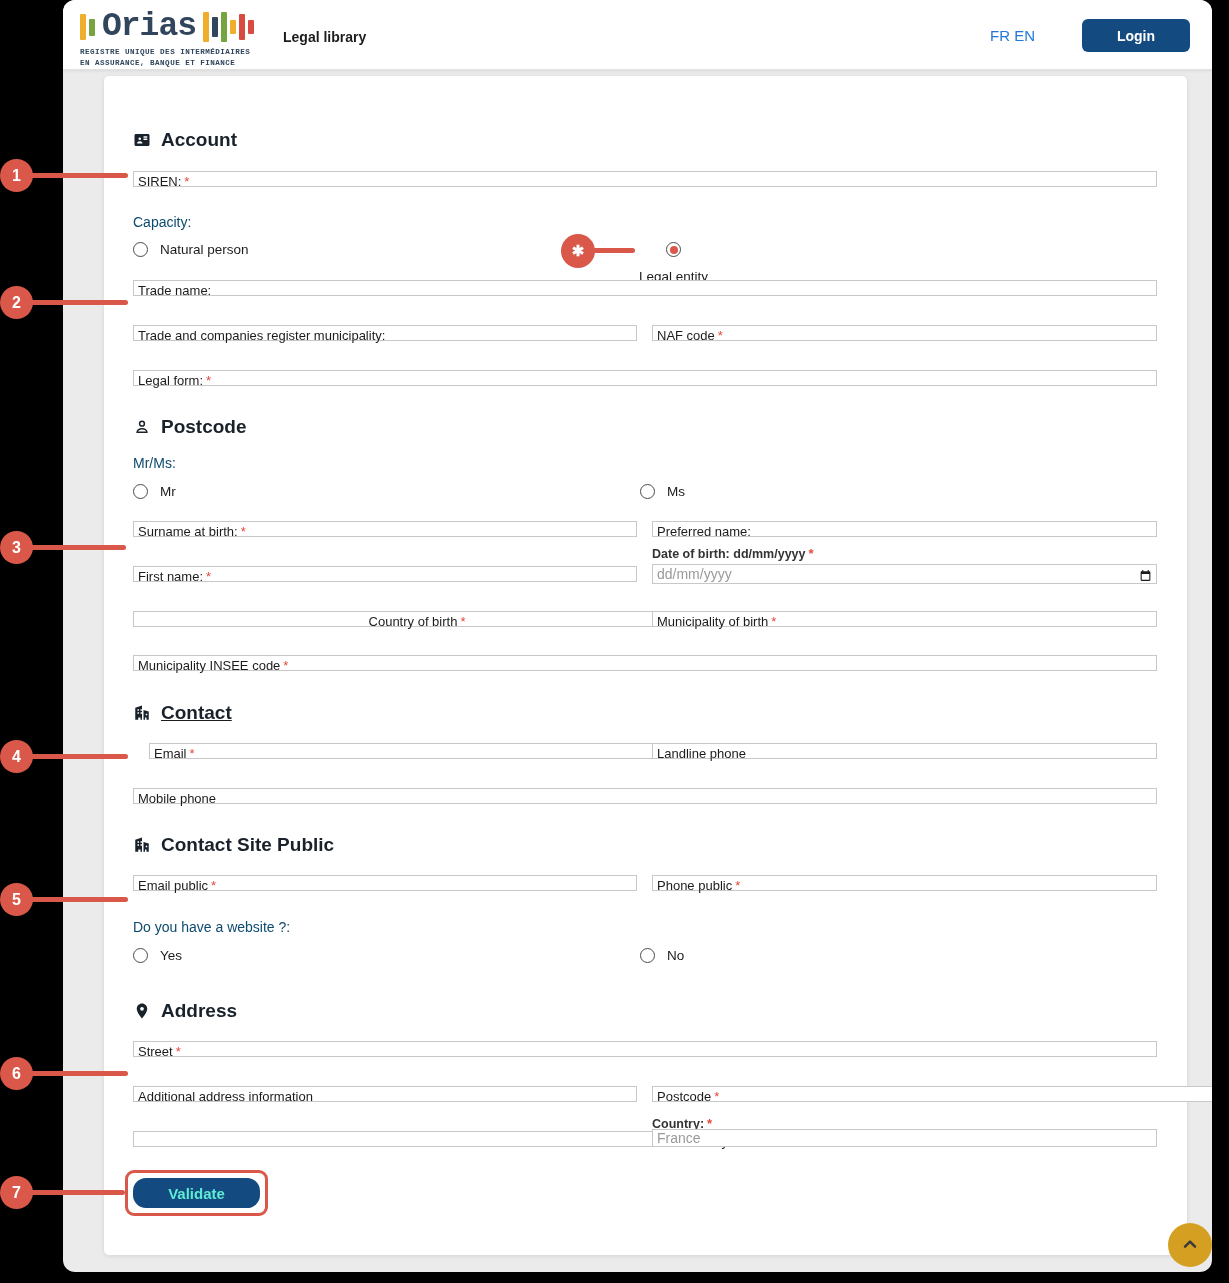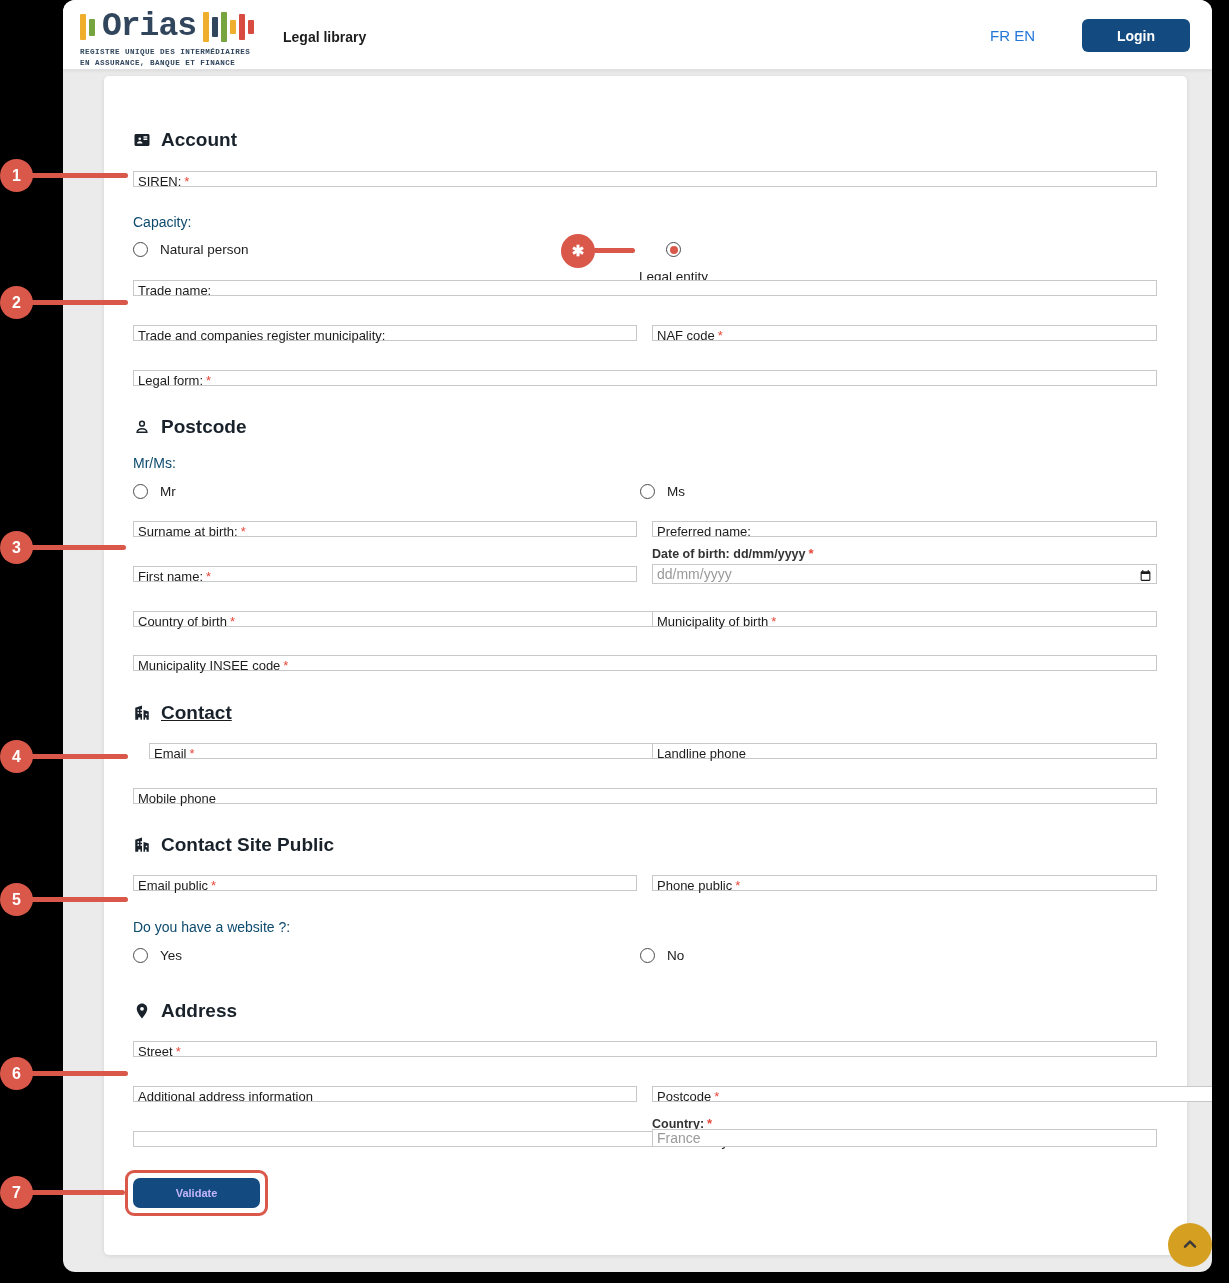--- a/index.html
+++ b/index.html
@@ -64,22 +64,22 @@
   }
   .rcirc.sel::after { content:""; width:8px; height:8px; border-radius:50%; background:#d9584a; }
   .rlabel { font-size:13.5px; }
   
   .validate-outline {
     position:absolute; left:62px; top:1170px; width:143px; height:46px;
     border:3px solid #d9584a; border-radius:9px;
   }
   .validate-btn {
     position:absolute; left:70px; top:1178px; width:127px; height:30px;
-    background:#134b80; color:#c4b5fd; font-size:11px; font-weight:bold;
-    border:none; border-radius:7px; display:flex; align-items:center; justify-content:center;
+    background:#134b80; color:#5eead4; font-size:15px; font-weight:bold;
+    border:none; border-radius:13px; display:flex; align-items:center; justify-content:center;
   }
   
   .scroll-top {
     position:absolute; left:1105px; top:1223px; width:44px; height:44px; border-radius:50%;
     background:#d5a021; display:flex; align-items:center; justify-content:center;
   }
   
   .badge {
     position:absolute; width:33px; height:33px; border-radius:50%;
     background:#d9584a; color:#fff; font-size:16px; font-weight:bold;
@@ -189,21 +189,21 @@
   </div>
   <div class="input-box" style="left:589px; top:564px; width:505px;">
     <span class="ph">dd/mm/yyyy</span>
     <span class="cal-icon">
       <svg viewBox="0 0 24 24" width="13" height="13" fill="#1c1c1c">
           <path d="M19 4h-1V2h-2v2H8V2H6v2H5c-1.1 0-2 .9-2 2v14c0 1.1.9 2 2 2h14c1.1 0 2-.9 2-2V6c0-1.1-.9-2-2-2zm0 16H5V9h14v11z"></path>
         </svg>
     </span>
   </div>
 
-  <div class="field" style="left:70px; top:611px; width:564px;">
+  <div class="field" style="left:70px; top:611px; width:564px;text-align:center;">
     <span class="flabel"><span>Country of birth</span><span class="req">*</span></span>
   </div>
   <div class="field" style="left:589px; top:611px; width:505px;">
     <span class="flabel"><span>Municipality of birth</span><span class="req">*</span></span>
   </div>
 
   <div class="field" style="left:70px; top:655px; width:1024px;">
     <span class="flabel"><span>Municipality INSEE code</span><span class="req">*</span></span>
   </div>
 

